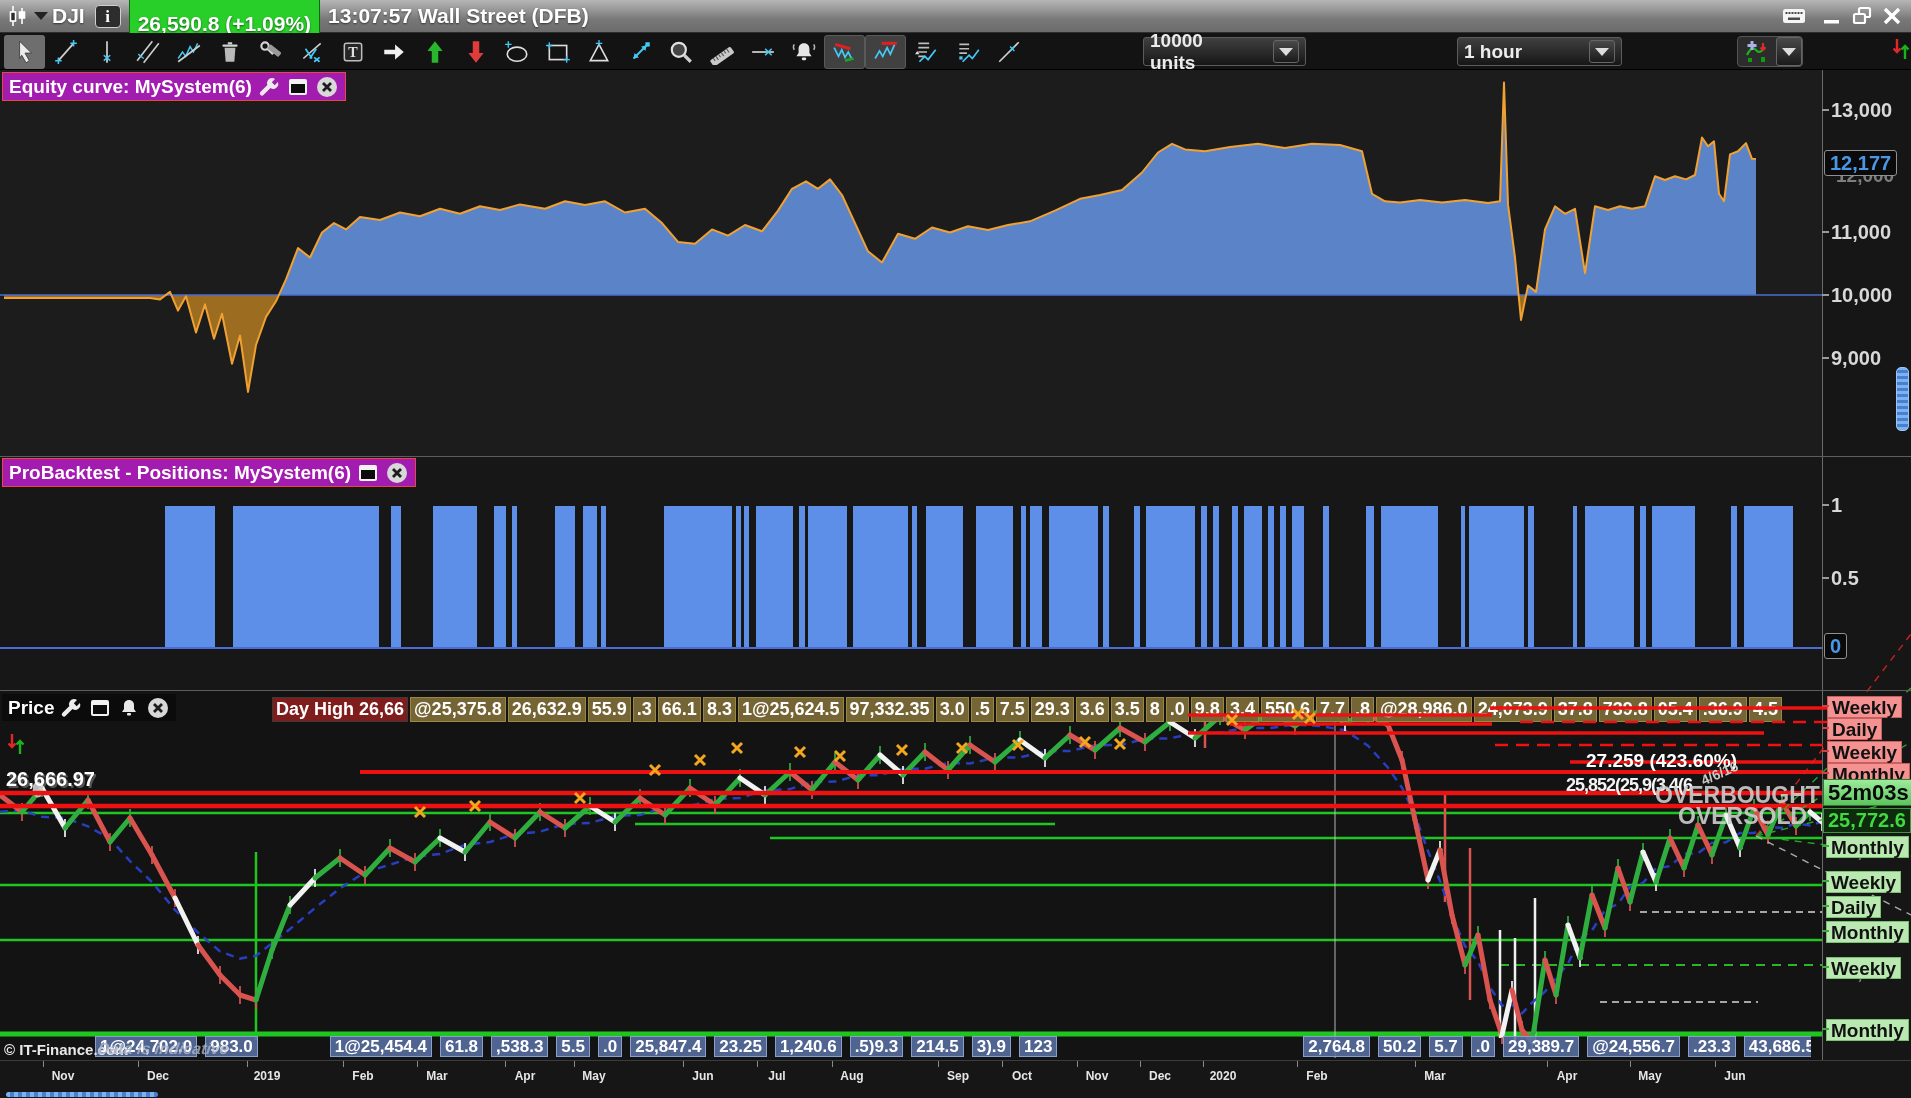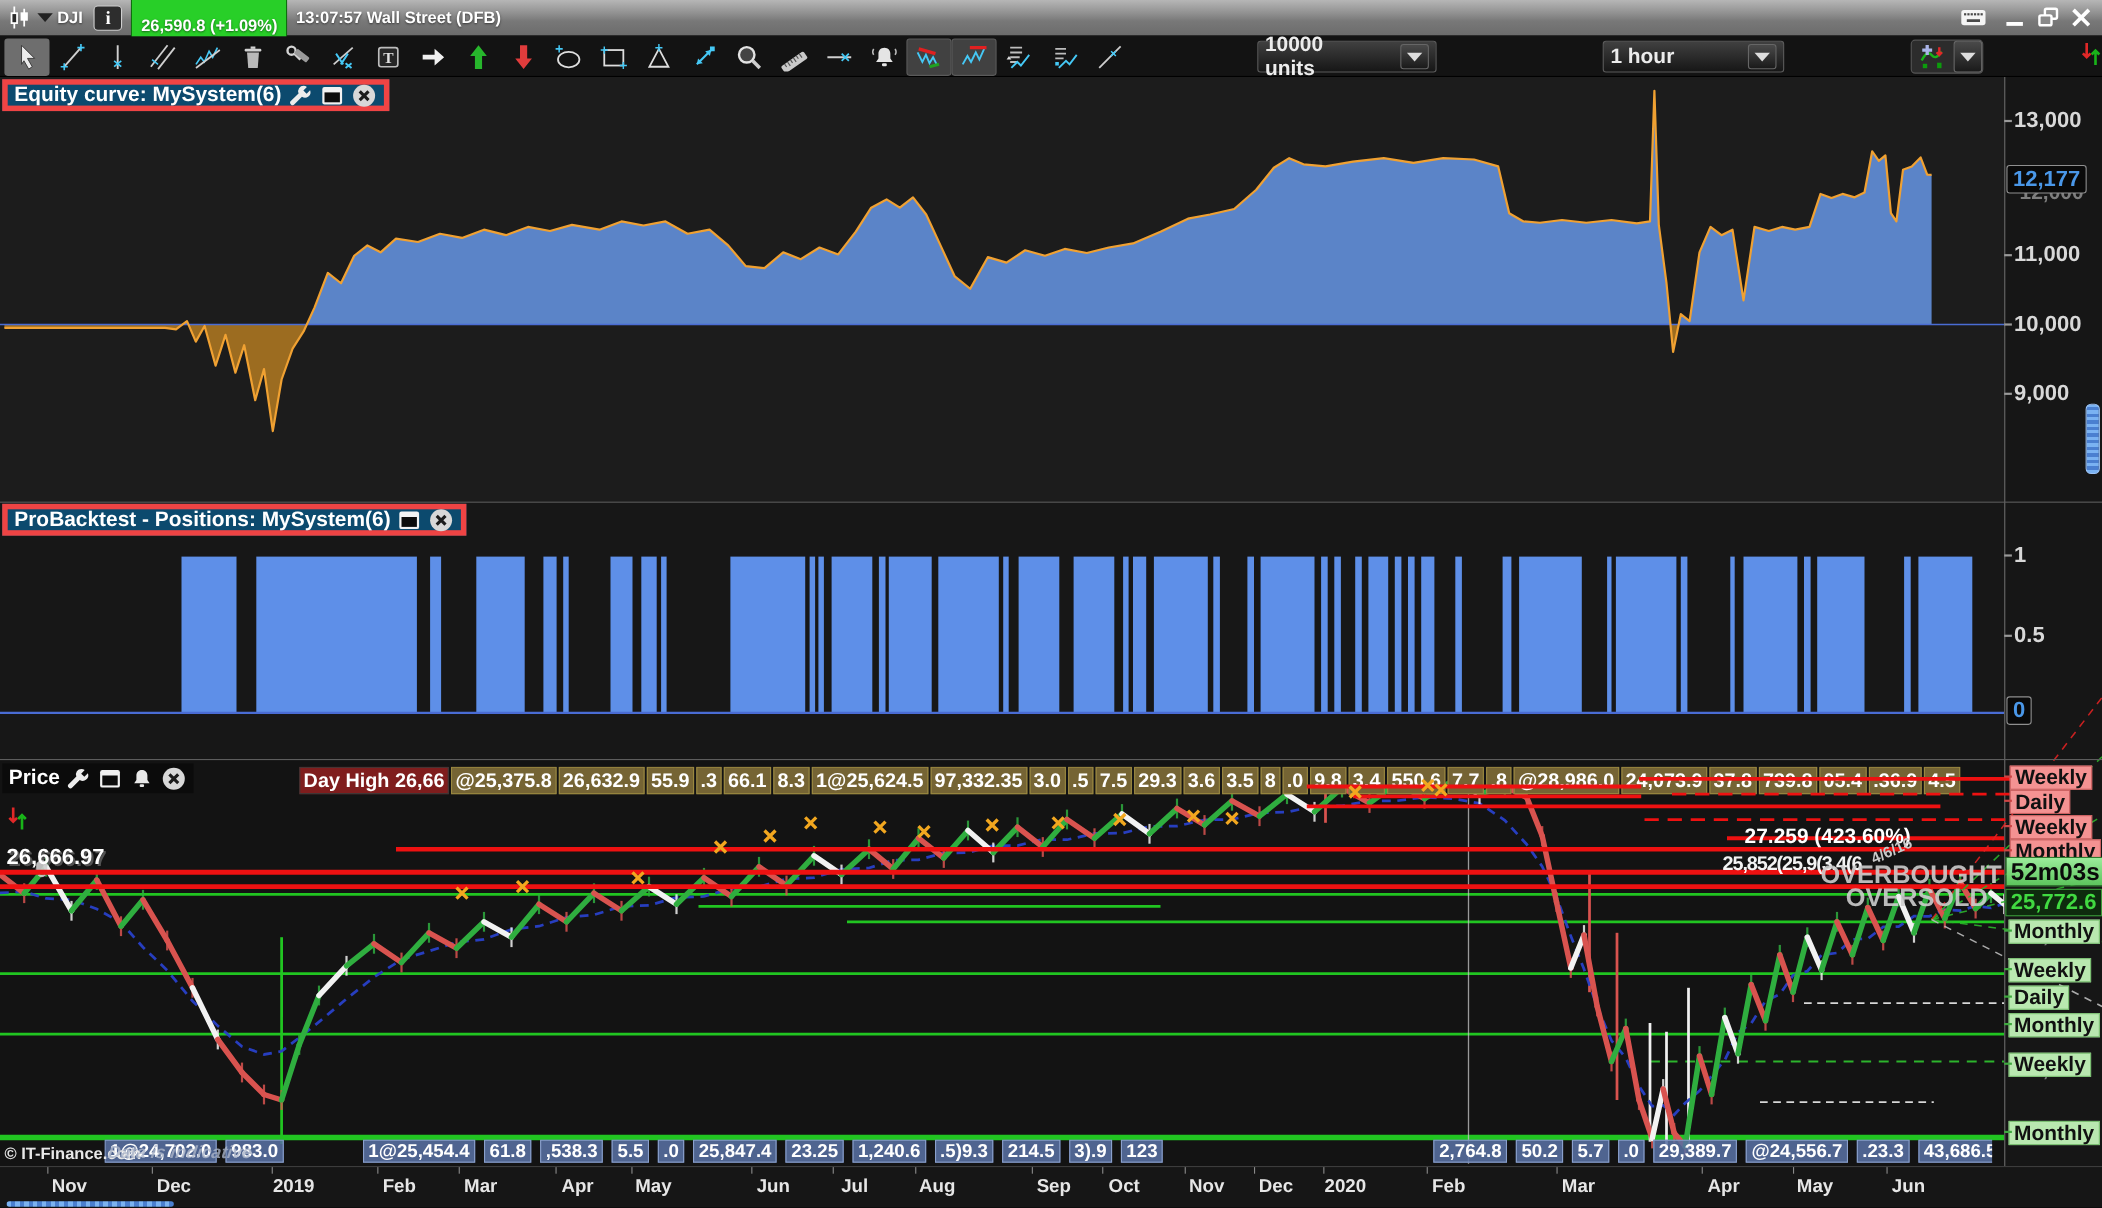--- a/index.html
+++ b/index.html
@@ -3,21 +3,21 @@
 <meta charset="utf-8">
 <style>
   *{box-sizing:border-box;margin:0;padding:0;}
   html,body{width:1911px;height:1098px;overflow:hidden;background:#000;}
   body{font-family:"Liberation Sans",sans-serif;}
   #app{position:relative;width:1911px;height:1098px;background:#101010;overflow:hidden;}
   
   .titlebar{position:absolute;left:0;top:0;width:1911px;height:33px;z-index:9;
     background:linear-gradient(#b6b6b6,#8e8e8e 40%,#787878 60%,#6c6c6c);
     display:flex;align-items:center;border-bottom:1px solid #2e2e2e;}
-  .tb-txt{color:#fff;font-weight:bold;font-size:15px;text-shadow:0 1px 2px rgba(0,0,0,.55);white-space:nowrap;}
+  .tb-txt{color:#fff;font-weight:bold;font-size:21px;text-shadow:0 1px 2px rgba(0,0,0,.55);white-space:nowrap;}
   .badge{background:#28cf28;border:1px solid #0e6e0e;border-radius:2px;padding:16px 8px;height:42px;line-height:24px;margin:0 8px;}
   .info-ic{width:26px;height:23px;background:#2d2d2d;border:1px solid #cfcfcf;border-radius:4px;color:#fff;
     font-family:"Liberation Serif",serif;font-weight:bold;font-size:17px;text-align:center;line-height:21px;margin-left:10px;}
   .caret{width:0;height:0;border-left:7px solid transparent;border-right:7px solid transparent;border-top:8px solid #222;}
   .caret.light{border-top-color:#ddd;}
   .winbtn{display:flex;align-items:center;justify-content:center;width:30px;height:28px;}
   
   .toolbar{position:absolute;left:0;top:33px;width:1911px;height:37px;background:#131313;z-index:9;border-bottom:1px solid #000;}
   #tools{position:absolute;left:4px;top:1px;display:flex;align-items:center;height:35px;}
   .tool{width:41px;height:34px;display:flex;align-items:center;justify-content:center;border-radius:3px;}
@@ -27,21 +27,21 @@
     border:1px solid #5c5c5c;border-radius:3px;display:flex;align-items:center;color:#ececec;
     font-weight:bold;font-size:19px;padding:0 6px;gap:10px;}
   .dd-btn{width:26px;height:23px;background:linear-gradient(#4a4a4a,#1a1a1a);border:1px solid #666;border-radius:3px;
     display:flex;align-items:center;justify-content:center;}
   
   .panel-bg{position:absolute;left:0;width:1822px;background:#181818;z-index:0;}
   .rightcol{position:absolute;left:1822px;top:70px;width:89px;height:990px;background:#161616;border-left:1px solid #6a6a6a;z-index:2;}
   .hsep{position:absolute;left:0;width:1911px;height:1px;background:#5d5d5d;z-index:4;}
   svg.layer{position:absolute;left:0;top:0;z-index:1;pointer-events:none;}
   svg#over{z-index:3;}
-  .panel-title{position:absolute;background:#0c4a6e;border:5px solid #ef4444;color:#fff;font-weight:bold;font-size:19px;
+  .panel-title{position:absolute;background:#a21caf;border:1px solid #ef4444;color:#fff;font-weight:bold;font-size:19px;
     display:flex;align-items:center;gap:5px;padding:0 6px;height:29px;z-index:5;white-space:nowrap;}
   .pt-ic{display:flex;align-items:center;justify-content:center;width:24px;height:24px;}
   .axis-label{position:absolute;left:1831px;color:#d8d8d8;font-weight:bold;font-size:20px;transform:translateY(-50%);z-index:4;white-space:nowrap;}
   .axis-ghost{position:absolute;left:1836px;color:#7e7e7e;font-weight:bold;font-size:19px;transform:translateY(-50%);z-index:3;}
   .tickmark{position:absolute;left:1822px;width:7px;height:2px;background:#9a9a9a;z-index:4;}
   .curbox{position:absolute;left:1824px;background:#0a0a0a;border:1px solid #8f8f8f;border-radius:3px;color:#4a97e8;
     font-weight:bold;font-size:20px;padding:0 5px;height:26px;line-height:24px;z-index:5;}
   
   #price-header-strip{position:absolute;left:272px;top:697px;width:1532px;height:26px;display:flex;gap:2px;overflow:hidden;z-index:2;}
   .olabel{background:#756434;border:1px solid #9a8840;color:#fff;font-weight:bold;font-size:18px;padding:0 3px;
@@ -57,21 +57,21 @@
   .greenlab{position:absolute;left:1826px;background:#b9e8b0;border:1px solid #7bbf72;color:#111;font-weight:bold;
     font-size:19px;padding:0 4px;height:22px;line-height:21px;z-index:4;white-space:nowrap;}
   .timerbox{position:absolute;left:1823px;top:779px;background:linear-gradient(#9bec9b,#5cc45c);border:1px solid #2d7a2d;
     color:#0a0a0a;font-weight:bold;font-size:22px;padding:0 4px;height:27px;line-height:25px;z-index:5;}
   .pricebox{position:absolute;left:1823px;top:808px;background:#0e2b0e;border:1px solid #3a9a3a;color:#41d941;
     font-weight:bold;font-size:20px;padding:0 4px;height:25px;line-height:23px;z-index:5;}
   
   .anno{position:absolute;color:#fff;font-weight:bold;z-index:4;white-space:nowrap;}
   
   .timeline{position:absolute;left:0;top:1060px;width:1911px;height:38px;background:#161616;border-top:1px solid #3c3c3c;z-index:4;}
-  .month{position:absolute;top:8px;transform:translateX(-50%);color:#e6e6e6;font-weight:bold;font-size:17px;}
+  .month{position:absolute;top:8px;transform:translateX(-50%);color:#e6e6e6;font-weight:bold;font-size:12px;}
   .mtick{position:absolute;top:0;width:1px;height:6px;background:#8a8a8a;}
   .scrollv{position:absolute;left:1896px;top:367px;width:13px;height:64px;border-radius:5px;border:1px solid #9cc4f8;
     background:repeating-linear-gradient(0deg,#7ab2f2 0 3px,#4a7fd0 3px 6px);z-index:6;}
   .scrollh{position:absolute;left:6px;top:1092px;width:152px;height:5px;border-radius:3px;
     background:repeating-linear-gradient(90deg,#7ab2f2 0 4px,#4a7fd0 4px 8px);z-index:6;}
 </style>
 </head>
 <body>
 
 <div id="app">

